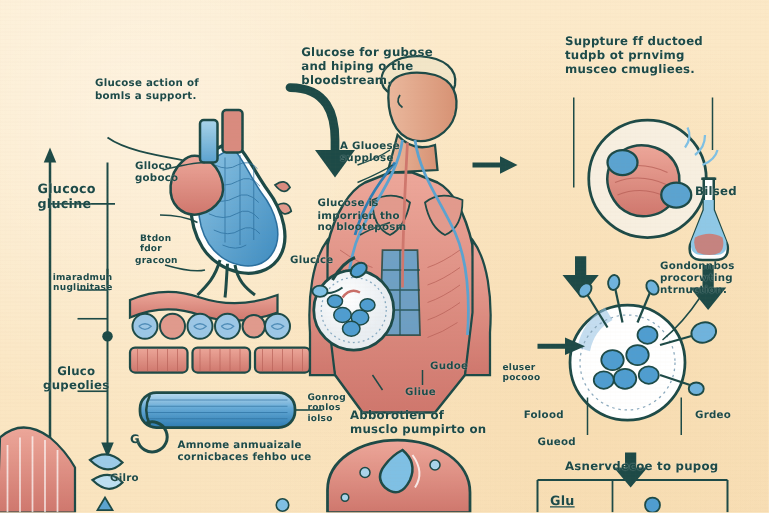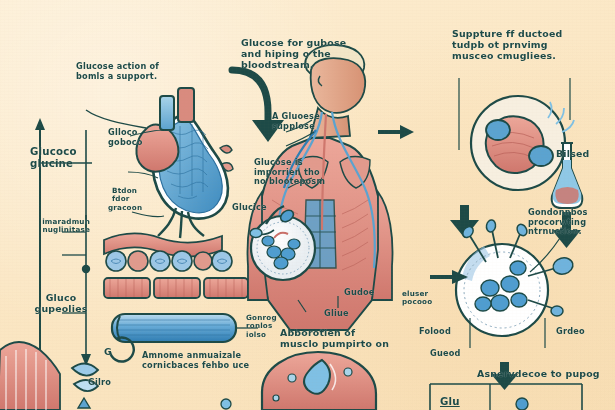--- a/index.html
+++ b/index.html
@@ -413,17 +413,17 @@
 <div class="lbl md" style="left:528px;top:208px;width:84px;">Gondonnbos
 procorwting
 ntrnuction.</div>
 
 <div class="lbl md" style="left:419px;top:327px;width:48px;">Folood</div>
 
 <div class="lbl md" style="left:430px;top:349px;width:48px;">Gueod</div>
 
 <div class="lbl md" style="left:556px;top:327px;width:46px;">Grdeo</div>
 
-<div class="lbl lg" style="left:452px;top:368px;width:130px;margin-left:25px;">Asnervdecoe to pupog</div>
+<div class="lbl lg" style="left:452px;top:368px;width:130px;">Asnervdecoe to pupog</div>
 
 <div class="lbl xl" style="left:440px;top:396px;width:44px;text-decoration:underline;">Glu</div>
 
 <div id="grain"></div>
 
 </body></html>

